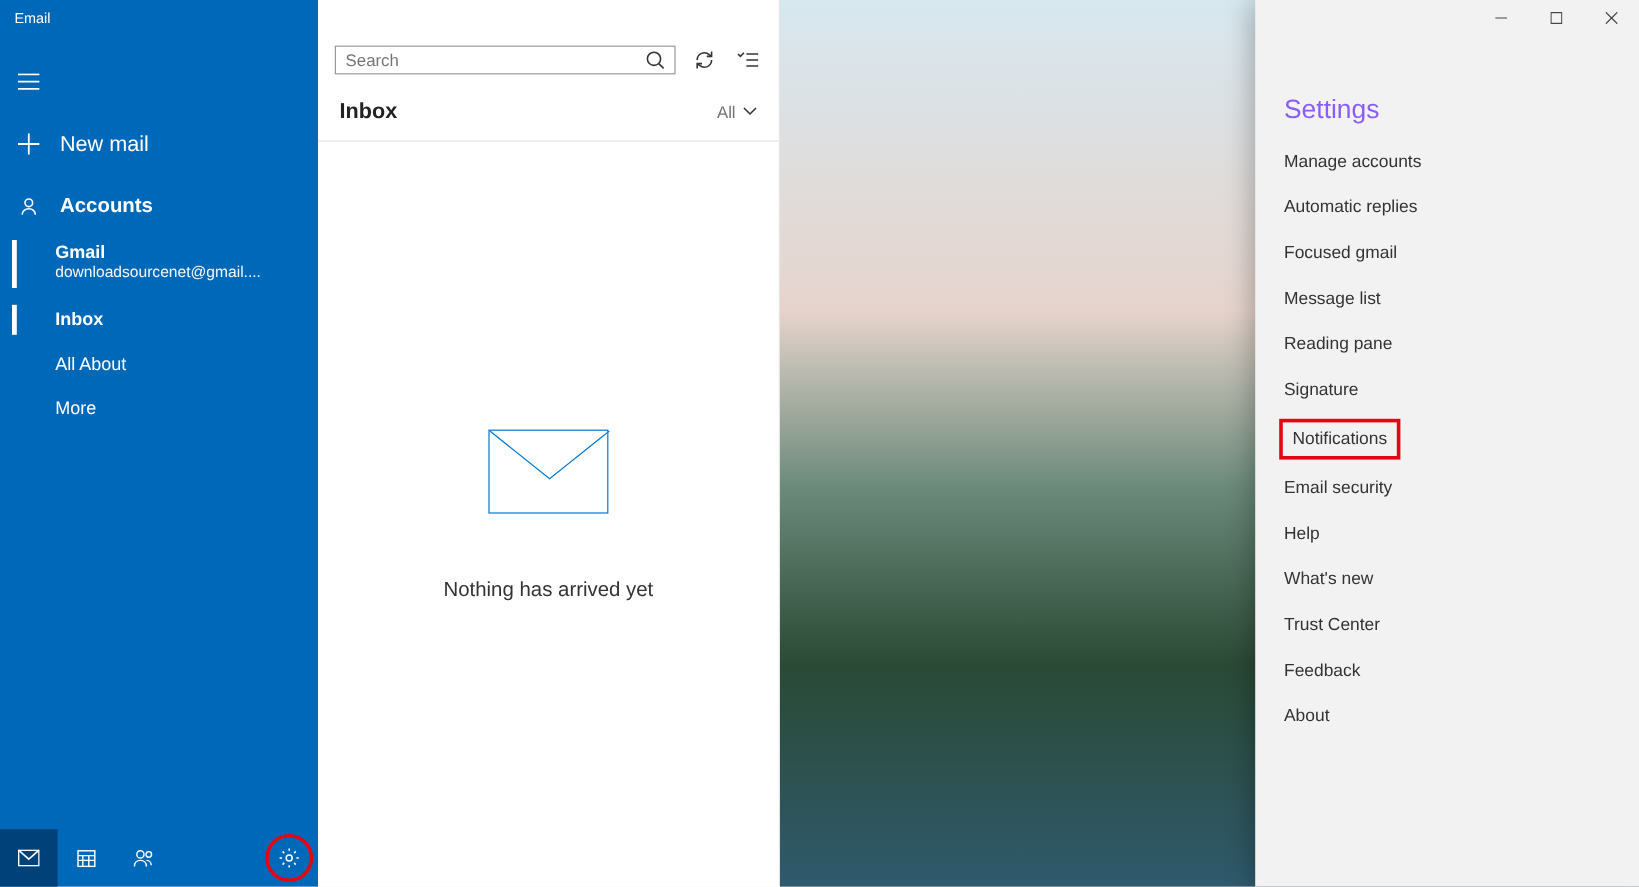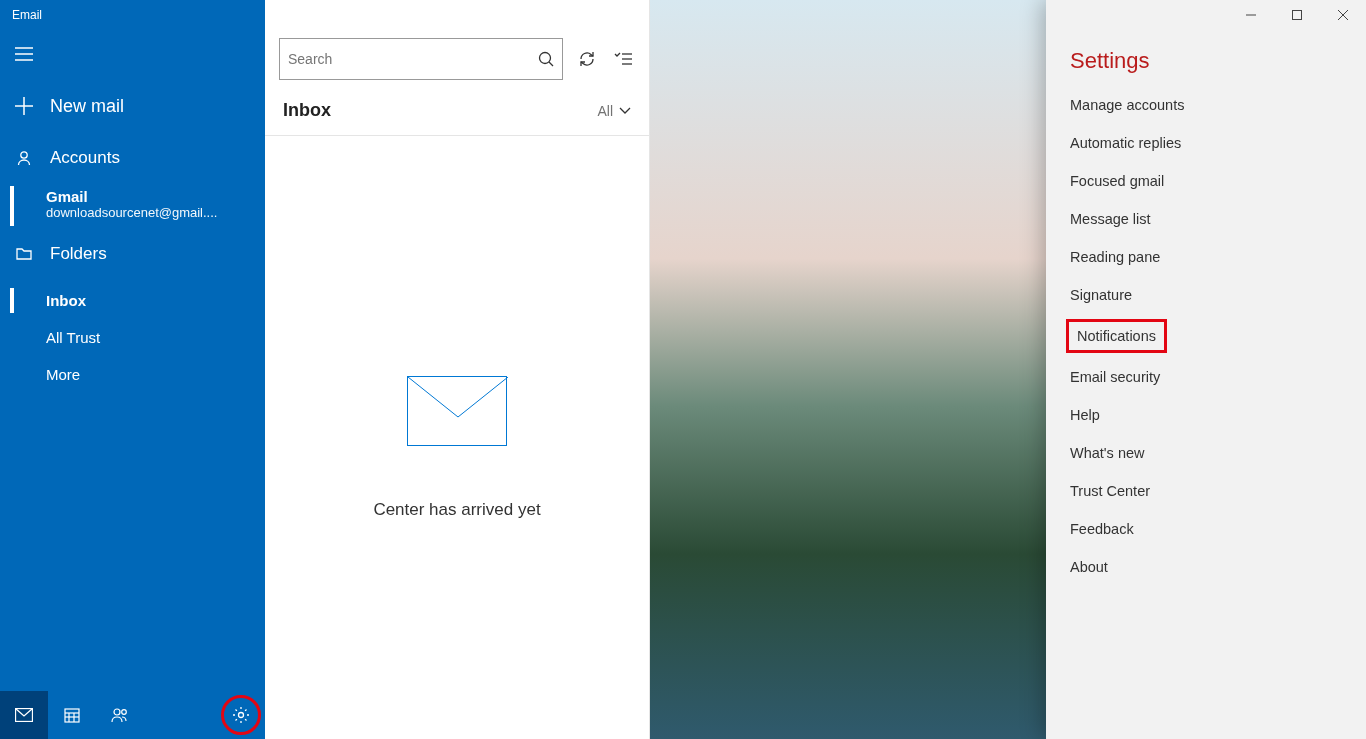--- a/index.html
+++ b/index.html
@@ -5,60 +5,60 @@
 * { margin: 0; padding: 0; box-sizing: border-box; font-family: "Segoe UI", sans-serif; }
 html, body { width: 1366px; height: 739px; overflow: hidden; }
 .app { display: flex; width: 100%; height: 100%; position: relative; background: #f0f0f0; }
 
 .titlebar { position: absolute; top: 0; left: 0; right: 0; height: 30px; display: flex; align-items: center; z-index: 10; }
 .titlebar .title { color: #fff; font-size: 12px; padding-left: 12px; }
 .window-controls { position: absolute; top: 0; right: 0; display: flex; z-index: 30; }
 .window-controls .ctrl { width: 46px; height: 30px; display: flex; align-items: center; justify-content: center; color: #444; cursor: pointer; }
 .window-controls .ctrl svg { width: 10px; height: 10px; }
 
-.sidebar { width: 265px; background: #0068b8; color: #fff; display: flex; flex-direction: column; padding-top: 30px; position: relative; }
+.sidebar { width: 265px; background: #0068b8; color: #fff; display: flex; flex-direction: column; padding-top: 44px; position: relative; }
 .hamburger { width: 48px; height: 48px; display: flex; align-items: center; justify-content: center; cursor: pointer; }
 .new-mail { display: flex; align-items: center; height: 56px; padding-left: 14px; cursor: pointer; }
 .new-mail .plus { width: 20px; height: 20px; margin-right: 16px; display:flex; align-items:center; justify-content:center;}
 .new-mail .label { font-size: 18px; font-weight: 400; }
-.section-header { display: flex; align-items: center; padding: 14px 0 14px 14px; font-size: 17px; font-weight: 400;}
+.section-header { display: flex; align-items: center; padding: 14px 0 14px 14px; font-size: 17px; font-weight: 700;}
 .section-header .icon { width:20px; margin-right:16px; display:flex; justify-content:center;}
 .account-item { padding: 6px 0 10px 46px; position: relative; }
 .account-item::before { content:""; position:absolute; left:10px; top:4px; bottom:4px; width:4px; background:#fff; }
 .account-item .acct-name { font-size: 15px; font-weight: 600; }
 .account-item .acct-email { font-size: 13px; opacity: 0.95; }
 .folders-list { padding-top: 4px; }
 .folder-item { padding: 10px 0 10px 46px; font-size: 15px; cursor: pointer; position:relative; }
 .folder-item.selected { font-weight: 600; }
 .folder-item.selected::before { content:""; position:absolute; left:10px; top:6px; bottom:6px; width:4px; background:#fff; }
 .sidebar-bottom { margin-top: auto; height: 48px; display: flex; align-items: center; }
 .sidebar-bottom .bicon { width: 48px; height: 48px; display:flex; align-items:center; justify-content:center; cursor:pointer; }
 .sidebar-bottom .bicon.first { background: #00417a; }
 .sidebar-bottom .spacer { flex:1; }
 .settings-circle { border: 3px solid #e30613; border-radius: 50%; width: 40px; height: 40px; display:flex; align-items:center; justify-content:center; }
 
 .messagelist { width: 385px; background: #fff; display: flex; flex-direction: column; border-right: 1px solid #e5e5e5; padding-top: 30px; }
 .search-row { display: flex; align-items: center; padding: 8px 14px; gap: 12px; }
-.search-box { flex:1; height: 42px; border:1px solid #999; display:flex; align-items:center; padding:0 8px; }
+.search-box { flex:1; height: 24px; border:1px solid #999; display:flex; align-items:center; padding:0 8px; }
 .search-box input { border:none; outline:none; flex:1; font-size:14px; color:#555; background:transparent; }
 .search-box .sicon { color:#333; }
 .iconbtn { width:24px; height:24px; display:flex; align-items:center; justify-content:center; cursor:pointer; color:#333;}
 .inbox-header { display:flex; align-items:center; justify-content:space-between; padding: 12px 18px 14px 18px; border-bottom:1px solid #e5e5e5;}
 .inbox-header .title { font-size: 18px; font-weight:600; color:#222;}
 .inbox-header .filter { font-size:14px; color:#737373; display:flex; align-items:center; gap:6px; cursor:pointer;}
 .empty-state { flex:1; display:flex; flex-direction:column; align-items:center; justify-content:flex-start; padding-top: 240px; color:#333;}
 .empty-state .envelope { width:100px; height:70px; border:1px solid #0078d4; position:relative; margin-bottom:54px;}
 .empty-state .envelope::before { content:""; position:absolute; top:0; left:0; right:0; height:0; border-left:50px solid transparent; border-right:50px solid transparent; border-top:36px solid transparent; }
 .empty-state .envelope svg{position:absolute;top:0;left:0;}
 .empty-state .msg { font-size:17px; }
 
 .readingpane { flex:1; background: linear-gradient(to bottom, #d7e8f0 0%, #e6d4cc 35%, #6b8a7a 55%, #2a4a35 75%, #2f5a6d 100%); position:relative; }
 
 .settings-panel { position:absolute; top:0; right:0; width:320px; height:100%; background:#f2f2f2; box-shadow: -4px 0 20px rgba(0,0,0,.25); padding: 48px 0 0 0; z-index:20;}
-.settings-panel .sp-title { font-size: 22px; font-weight:400; color:#b91c1c; padding: 0 24px 12px 24px; }
+.settings-panel .sp-title { font-size: 22px; font-weight:400; color:#8b5cf6; padding: 0 24px 12px 24px; margin-top: 30px; }
 .settings-panel .sp-item { padding: 11px 24px; font-size:14.5px; color:#333; cursor:pointer; }
 .settings-panel .sp-item.highlighted { display:inline-block; margin-left:20px; padding: 6px 8px; border: 3px solid #e30613; }
 .settings-panel .sp-item.highlighted-wrap { padding: 5px 0; }
 svg { display:block; }
 </style>
 </head>
 <body>
 
 <div class="app">
 
@@ -112,32 +112,24 @@
           </svg>
       </span>
       <span>Accounts</span>
     </div>
 
     <div class="account-item">
       <div class="acct-name">Gmail</div>
       <div class="acct-email">downloadsourcenet@gmail....</div>
     </div>
 
-    <div class="section-header">
-      <span class="icon">
-        <svg width="16" height="14" viewBox="0 0 16 14" fill="none" stroke="#fff" stroke-width="1.3">
-            <path d="M1 2h5l2 2h7v8H1z"></path>
-          </svg>
-      </span>
-      <span>Folders</span>
-    </div>
 
     <div class="folders-list">
       <div class="folder-item selected"><span>Inbox</span></div>
-      <div class="folder-item"><span>All Trust</span></div>
+      <div class="folder-item"><span>All About</span></div>
       <div class="folder-item"><span>More</span></div>
     </div>
 
     <div class="sidebar-bottom">
       <div class="bicon first">
         <svg width="18" height="14" viewBox="0 0 18 14" fill="none" stroke="#fff" stroke-width="1.3">
             <rect x="0.5" y="0.5" width="17" height="13"></rect>
             <path d="M0.5 0.5 L9 8 L17.5 0.5"></path>
           </svg>
       </div>
@@ -208,21 +200,21 @@
           </svg>
       </div>
     </div>
 
     <div class="empty-state">
       <div class="envelope">
         <svg width="100" height="70" viewBox="0 0 100 70">
             <path d="M0 0 L50 40 L100 0" fill="none" stroke="#0078d4" stroke-width="1"></path>
           </svg>
       </div>
-      <div class="msg">Center has arrived yet</div>
+      <div class="msg">Nothing has arrived yet</div>
     </div>
   </div>
 
   <div class="readingpane"></div>
 
   <div class="settings-panel">
     <div class="sp-title">Settings</div>
     <div id="settings-items">
         <div class="sp-item">Manage accounts</div>
         <div class="sp-item">Automatic replies</div>

